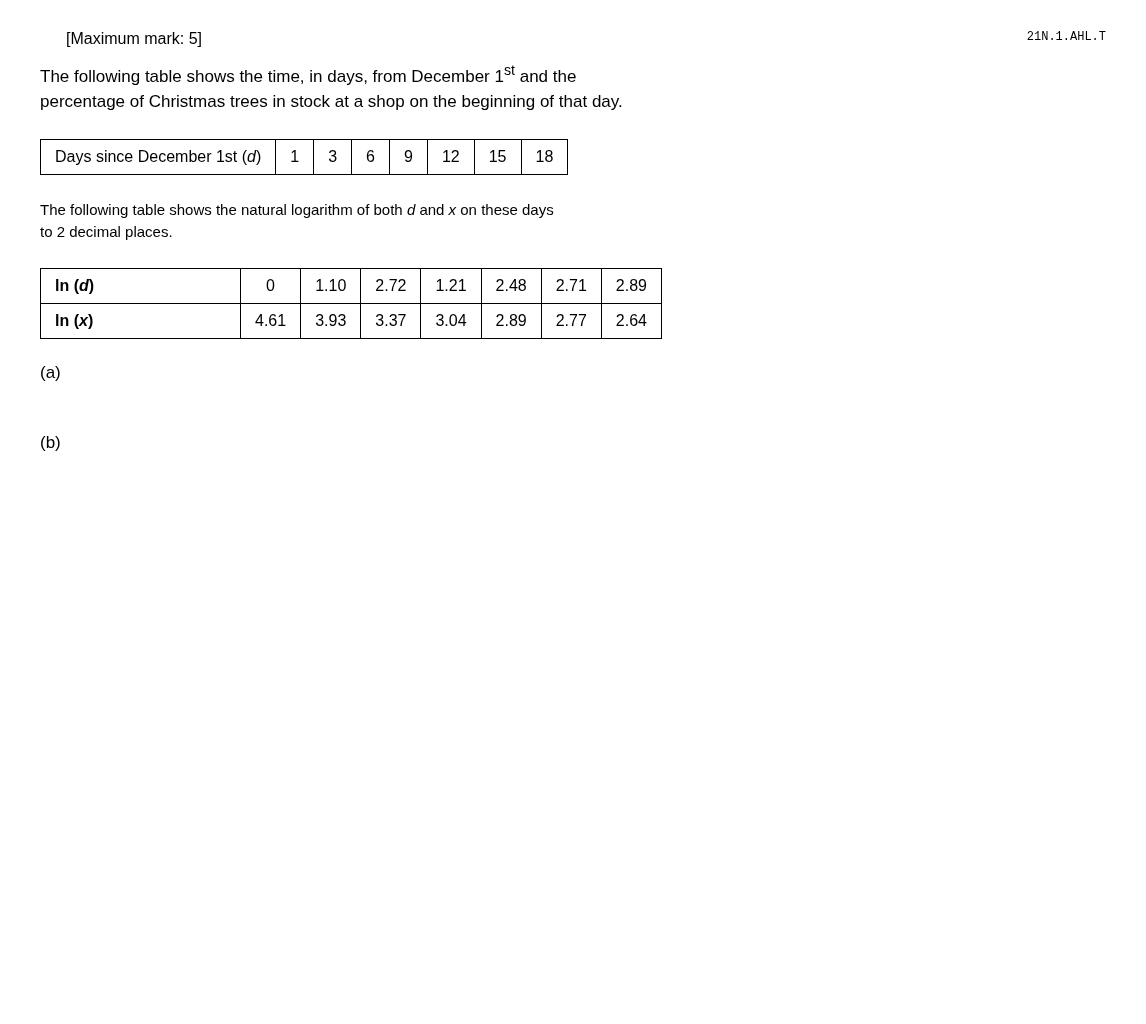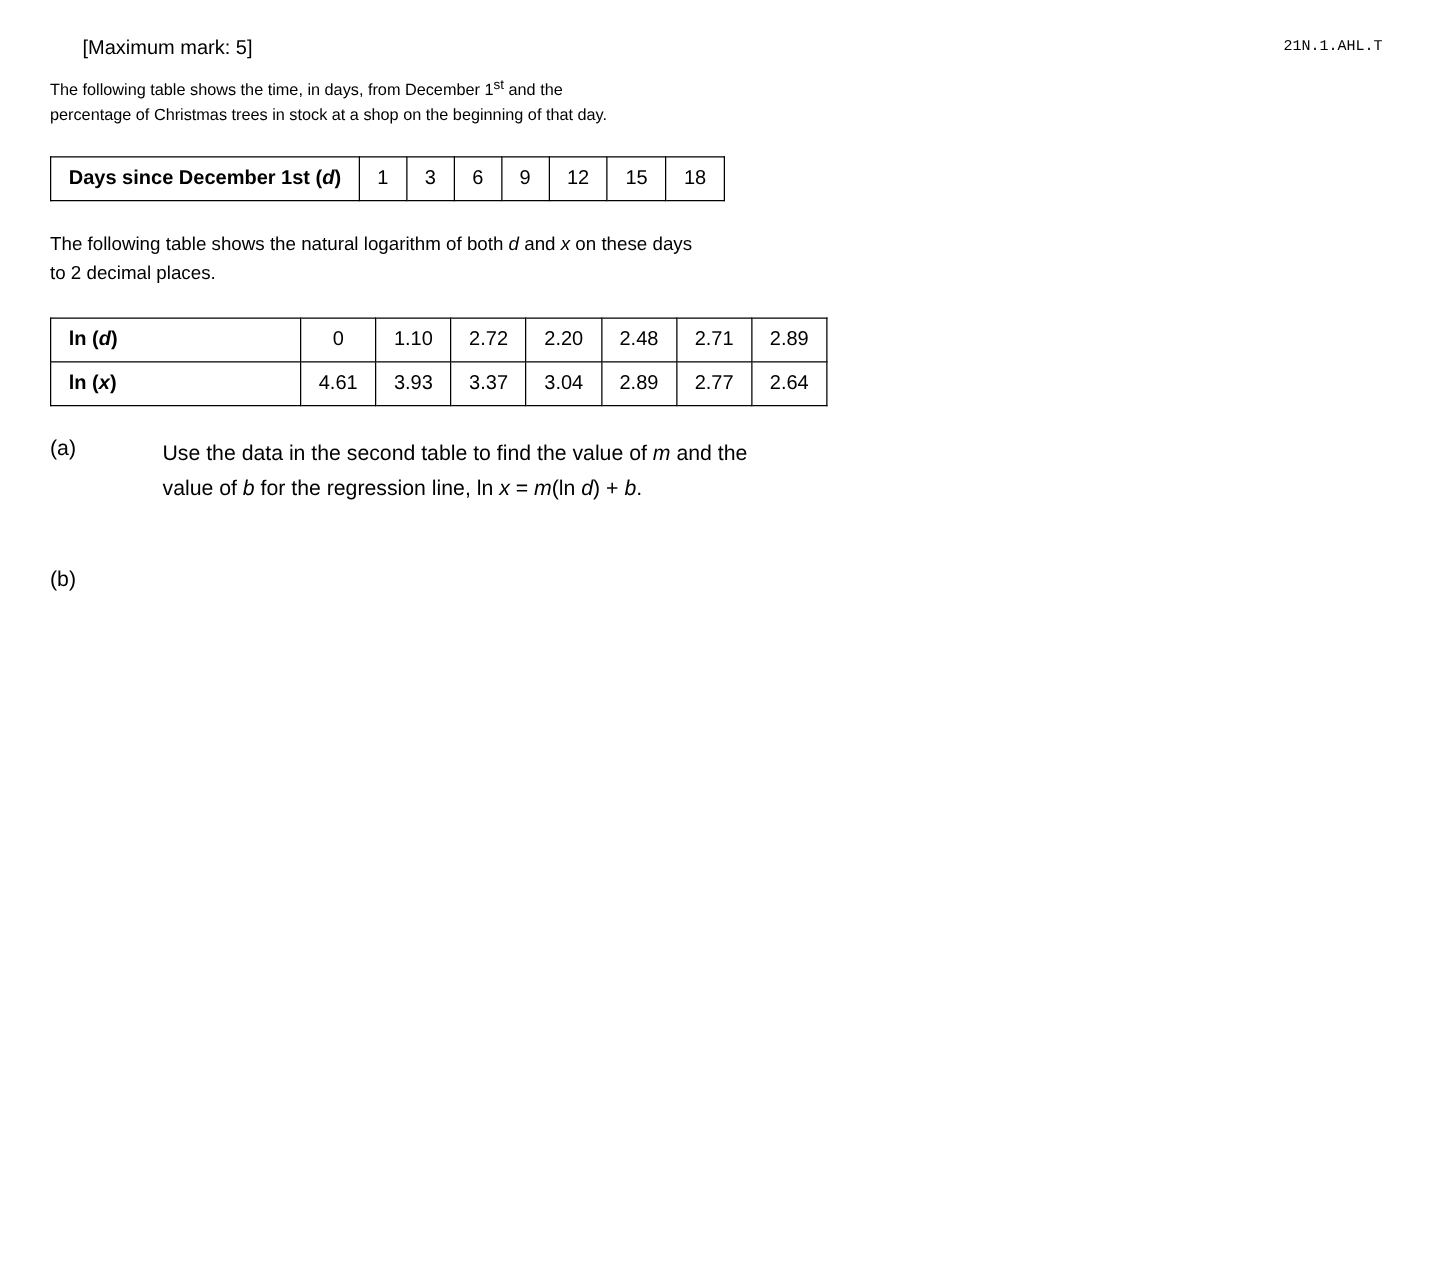--- a/index.html
+++ b/index.html
@@ -19,42 +19,42 @@
       margin-left: 26px;
     }
     .max-mark {
       font-size: 16px;
     }
     .question-code {
       font-size: 12px;
       font-family: Liberation Mono, monospace;
     }
     .intro-text {
-      font-size: 13px;
+      font-size: 17px;
       line-height: 1.5;
       margin-bottom: 24px;
     }
     table {
       border-collapse: collapse;
       margin-bottom: 24px;
       width: auto;
     }
     table td, table th {
       border: 1px solid #000;
       padding: 8px 14px;
       text-align: center;
       font-size: 16px;
     }
     table td:first-child, table th:first-child {
       text-align: left;
       font-weight: bold;
       min-width: 200px;
     }
     .table1 td:first-child {
-      font-weight: bold;
+      font-weight: normal;
     }
     .table2 td:first-child {
       font-weight: normal;
       font-style: normal;
     }
     .between-text {
       font-size: 15px;
       line-height: 1.5;
       margin-bottom: 24px;
     }
@@ -110,21 +110,21 @@
   to 2 decimal places.
 </p>
 
 <table class="table2">
   <tbody>
       <tr>
     <td><strong>ln (<em>d</em>)</strong></td>
     <td>0</td>
     <td>1.10</td>
     <td>2.72</td>
-    <td>2.20</td>
+    <td>1.21</td>
     <td>2.48</td>
     <td>2.71</td>
     <td>2.89</td>
   </tr>
   <tr>
     <td><strong>ln (<em>x</em>)</strong></td>
     <td>4.61</td>
     <td>3.93</td>
     <td>3.37</td>
     <td>3.04</td>
@@ -132,22 +132,18 @@
     <td>2.77</td>
     <td>2.64</td>
   </tr>
 </tbody>
   </table>
 
 <div class="parts">
 
   <div class="part">
     <span class="part-label">(a)</span>
-    <div class="part-content">
-      Use the data in the second table to find the value of <em>m</em> and the<br>
-      value of <em>b</em> for the regression line, ln&nbsp;<em>x</em>&nbsp;=&nbsp;<em>m</em>(ln&nbsp;<em>d</em>)&nbsp;+&nbsp;<em>b</em>.
-    </div>
   </div>
 
   <div class="part">
     <span class="part-label">(b)</span>
   </div>
 </div>
 
 </body></html>

